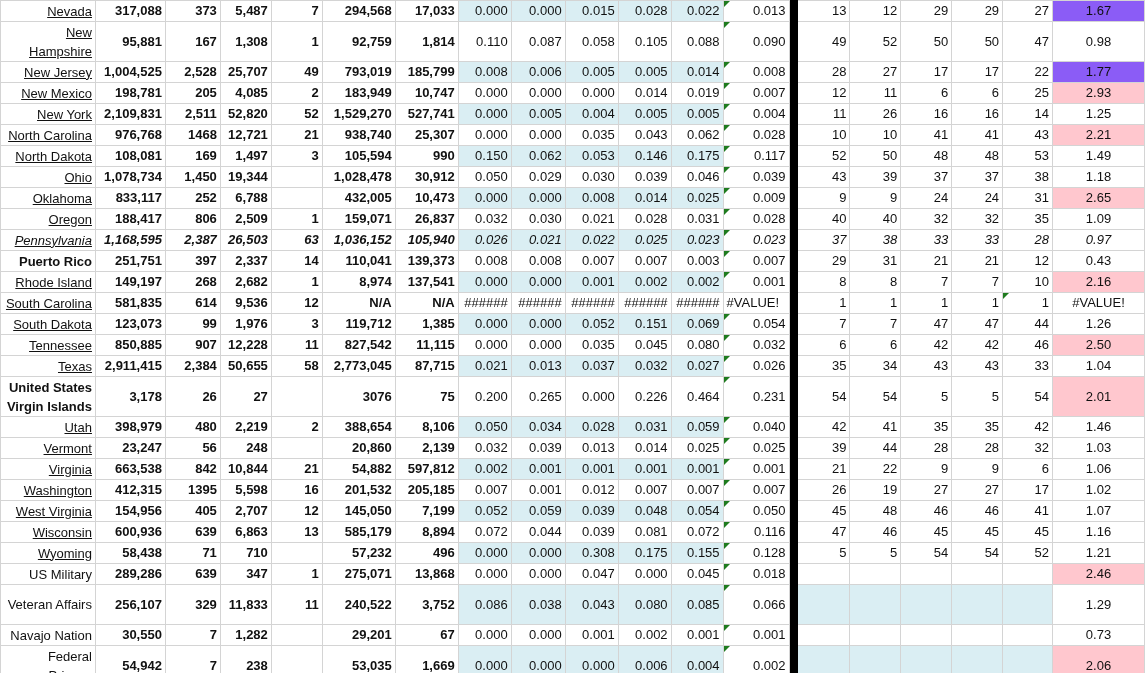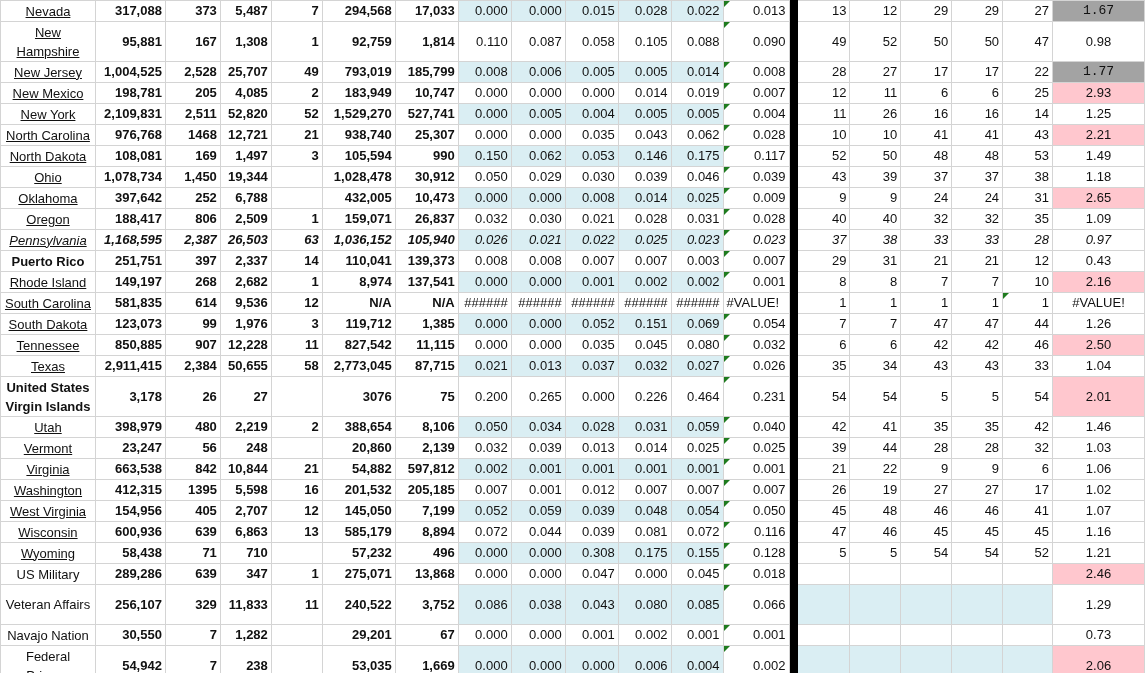--- a/index.html
+++ b/index.html
@@ -1,28 +1,28 @@
 <!DOCTYPE html>
 <html><head>
 <meta charset="utf-8">
 <style>
   html, body { margin:0; padding:0; background:#fff; }
   body { width:1145px; height:673px; overflow:hidden; position:relative;
          font-family:"Liberation Sans", "DejaVu Sans", sans-serif; font-size:13px; color:#111; }
   #sheet { position:absolute; left:0; top:0; border-collapse:collapse; table-layout:fixed; }
   #sheet td { border:1px solid #d4d4d4; padding:0 3px; white-space:nowrap; overflow:hidden;
               text-align:right; vertical-align:middle; line-height:20px; position:relative; }
-  #sheet td.name { text-align:center; white-space:normal; line-height:19px; }
+  #sheet td.name { text-align:right; white-space:normal; line-height:19px; }
   #sheet td.name span.link { text-decoration:underline; }
   #sheet td.name.bold { font-weight:bold; }
   #sheet td.b { font-weight:bold; }
   #sheet td.blue { background:#daeef3; }
   #sheet td.sep { background:#000; border-color:#000; padding:0; }
   #sheet td.score { text-align:center; }
-  #sheet td.yellow { background:#a3a3a3;font-family:Liberation Mono, monospace; }
+  #sheet td.yellow { background:#8b5cf6; }
   #sheet td.pink { background:#ffc7ce; }
   #sheet td.tri::before { content:""; position:absolute; left:0; top:0; width:0; height:0;
        border-top:6px solid #1e7b1e; border-right:6px solid transparent; }
   #sheet td.rankblue { background:#daeef3; }
 </style>
 </head>
 <body>
 
 <table id="sheet">
   <colgroup>
@@ -219,21 +219,21 @@
     <td class="sep"></td>
     <td class="rank">43</td>
     <td class="rank">39</td>
     <td class="rank">37</td>
     <td class="rank">37</td>
     <td class="rank">38</td>
     <td class="score">1.18</td>
   </tr>
       <tr style="height: 20px;">
     <td class="name"><span class="link">Oklahoma</span></td>
-    <td class="b">397,642</td>
+    <td class="b">833,117</td>
     <td class="b">252</td>
     <td class="b">6,788</td>
     <td class="b"></td>
     <td class="b">432,005</td>
     <td class="b">10,473</td>
     <td class="ratio blue">0.000</td>
     <td class="ratio blue">0.000</td>
     <td class="ratio blue">0.008</td>
     <td class="ratio blue">0.014</td>
     <td class="ratio blue">0.025</td>

